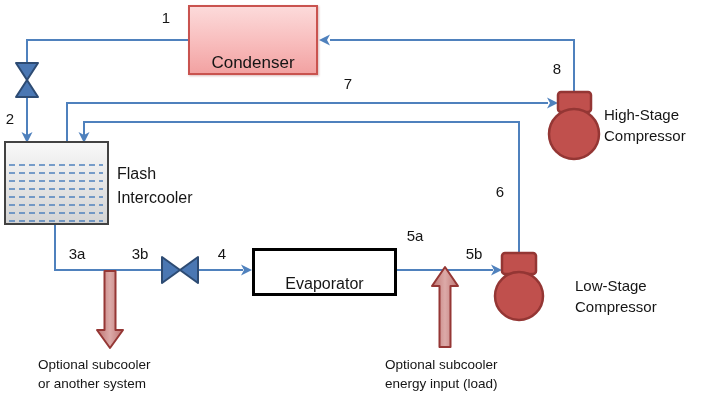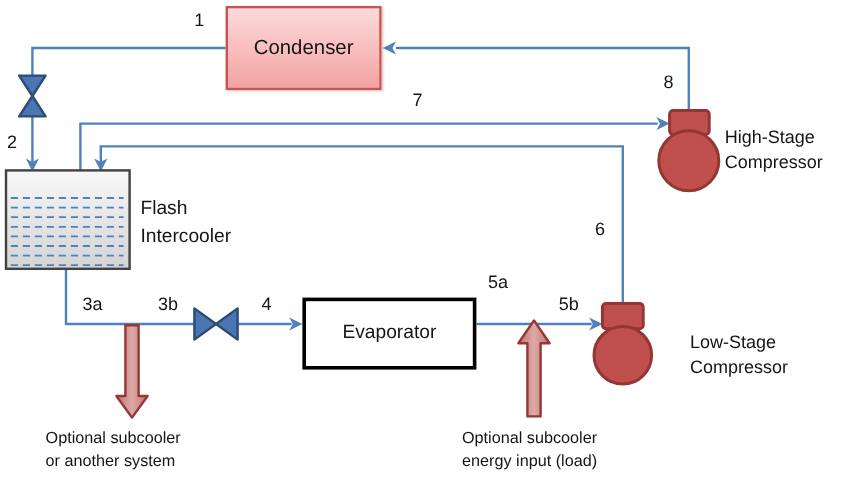--- a/index.html
+++ b/index.html
@@ -18,31 +18,31 @@
   .dash { stroke:#4f81bd; stroke-width:1.5; stroke-dasharray:6 4; fill:none; }
   .energy-arrow { fill:url(#redGrad); stroke:#953735; stroke-width:2; stroke-linejoin:round; }
 
   
   .lbl { position:absolute; z-index:2; color:#151515; }
   .num { font-size:15px; width:28px; text-align:center; }
   .comp-label { font-size:15px; line-height:21px; width:106px; }
   .tank-label { font-size:16px; line-height:24px; width:98px; }
   .note { font-size:13.5px; line-height:19px; width:180px; }
 
-  .box { position:absolute; z-index:2; display:flex; align-items:center;
+  .box { position:absolute; z-index:2; display:flex; align-items:flex-end;
          justify-content:center; box-sizing:border-box; color:#151515; }
   .condenser {
     left:188px; top:5px; width:130px; height:70px;
     border:2px solid #c9534f;
     background:linear-gradient(180deg,#fcdada 0%, #f8bcbc 55%, #f2a2a2 100%);
     box-shadow:1px 1px 2px rgba(150,60,60,0.35);
     font-size:17px;
   }
   .evaporator {
-    left:252px; top:248px; width:145px; height:60px;
+    left:252px; top:248px; width:145px; height:48px;
     border:3px solid #000000; background:#ffffff; font-size:16px;
   }
 </style>
 </head>
 <body>
 
 <div class="canvas">
 
   <svg width="709" height="414" viewBox="0 0 709 414" xmlns="http://www.w3.org/2000/svg">
     <defs>

